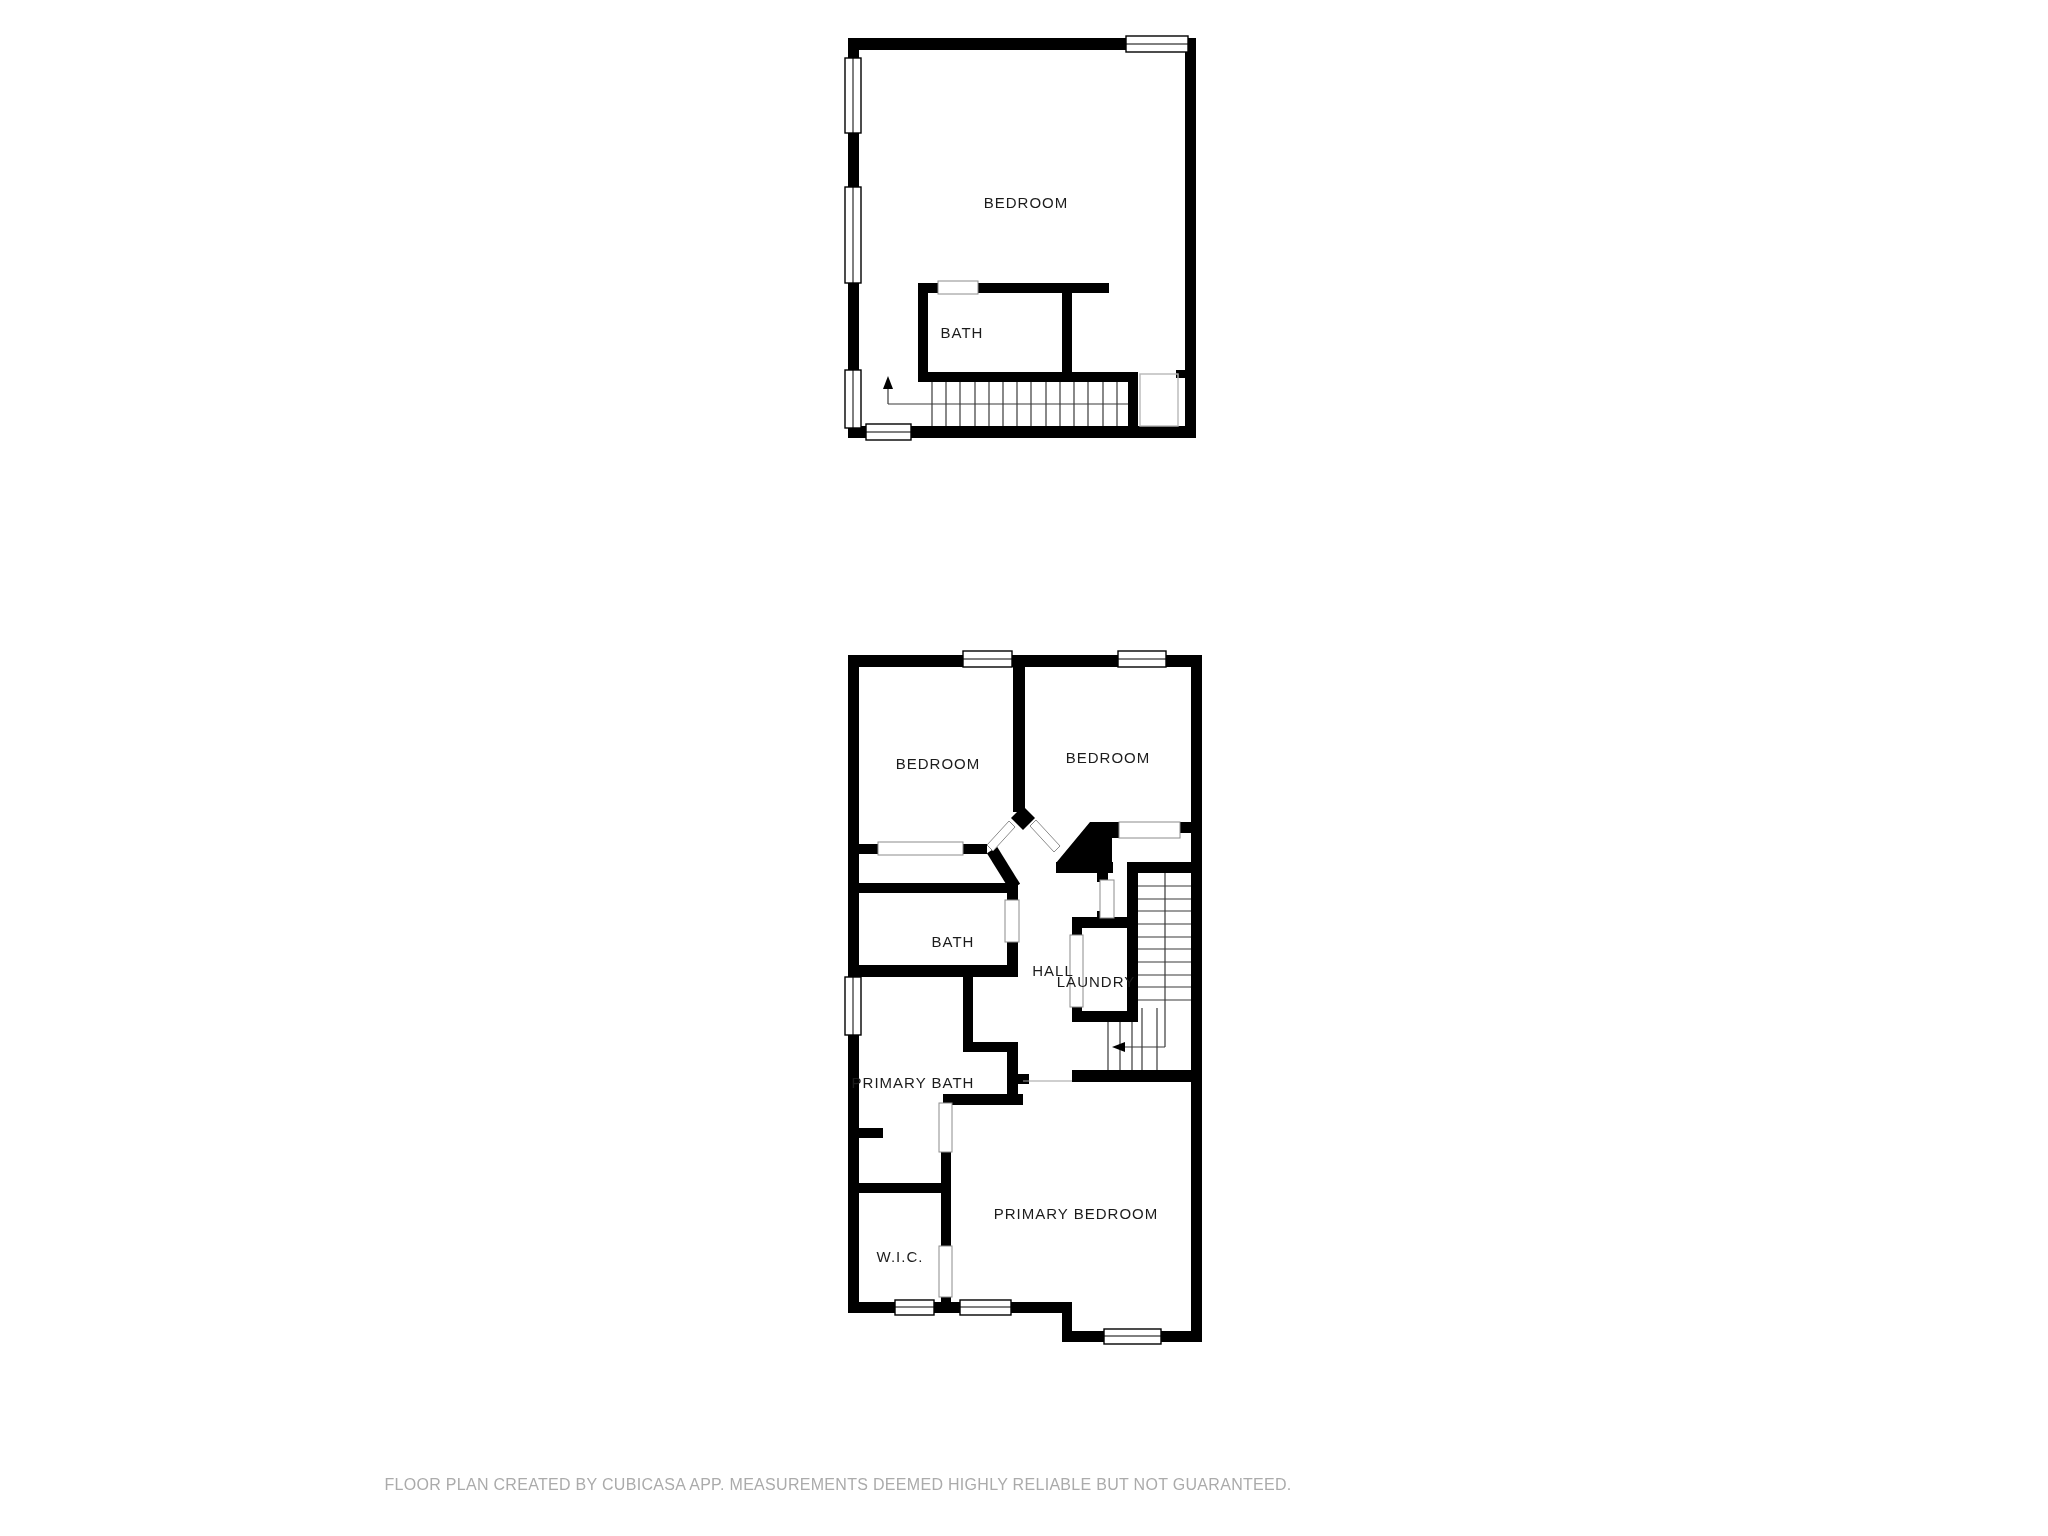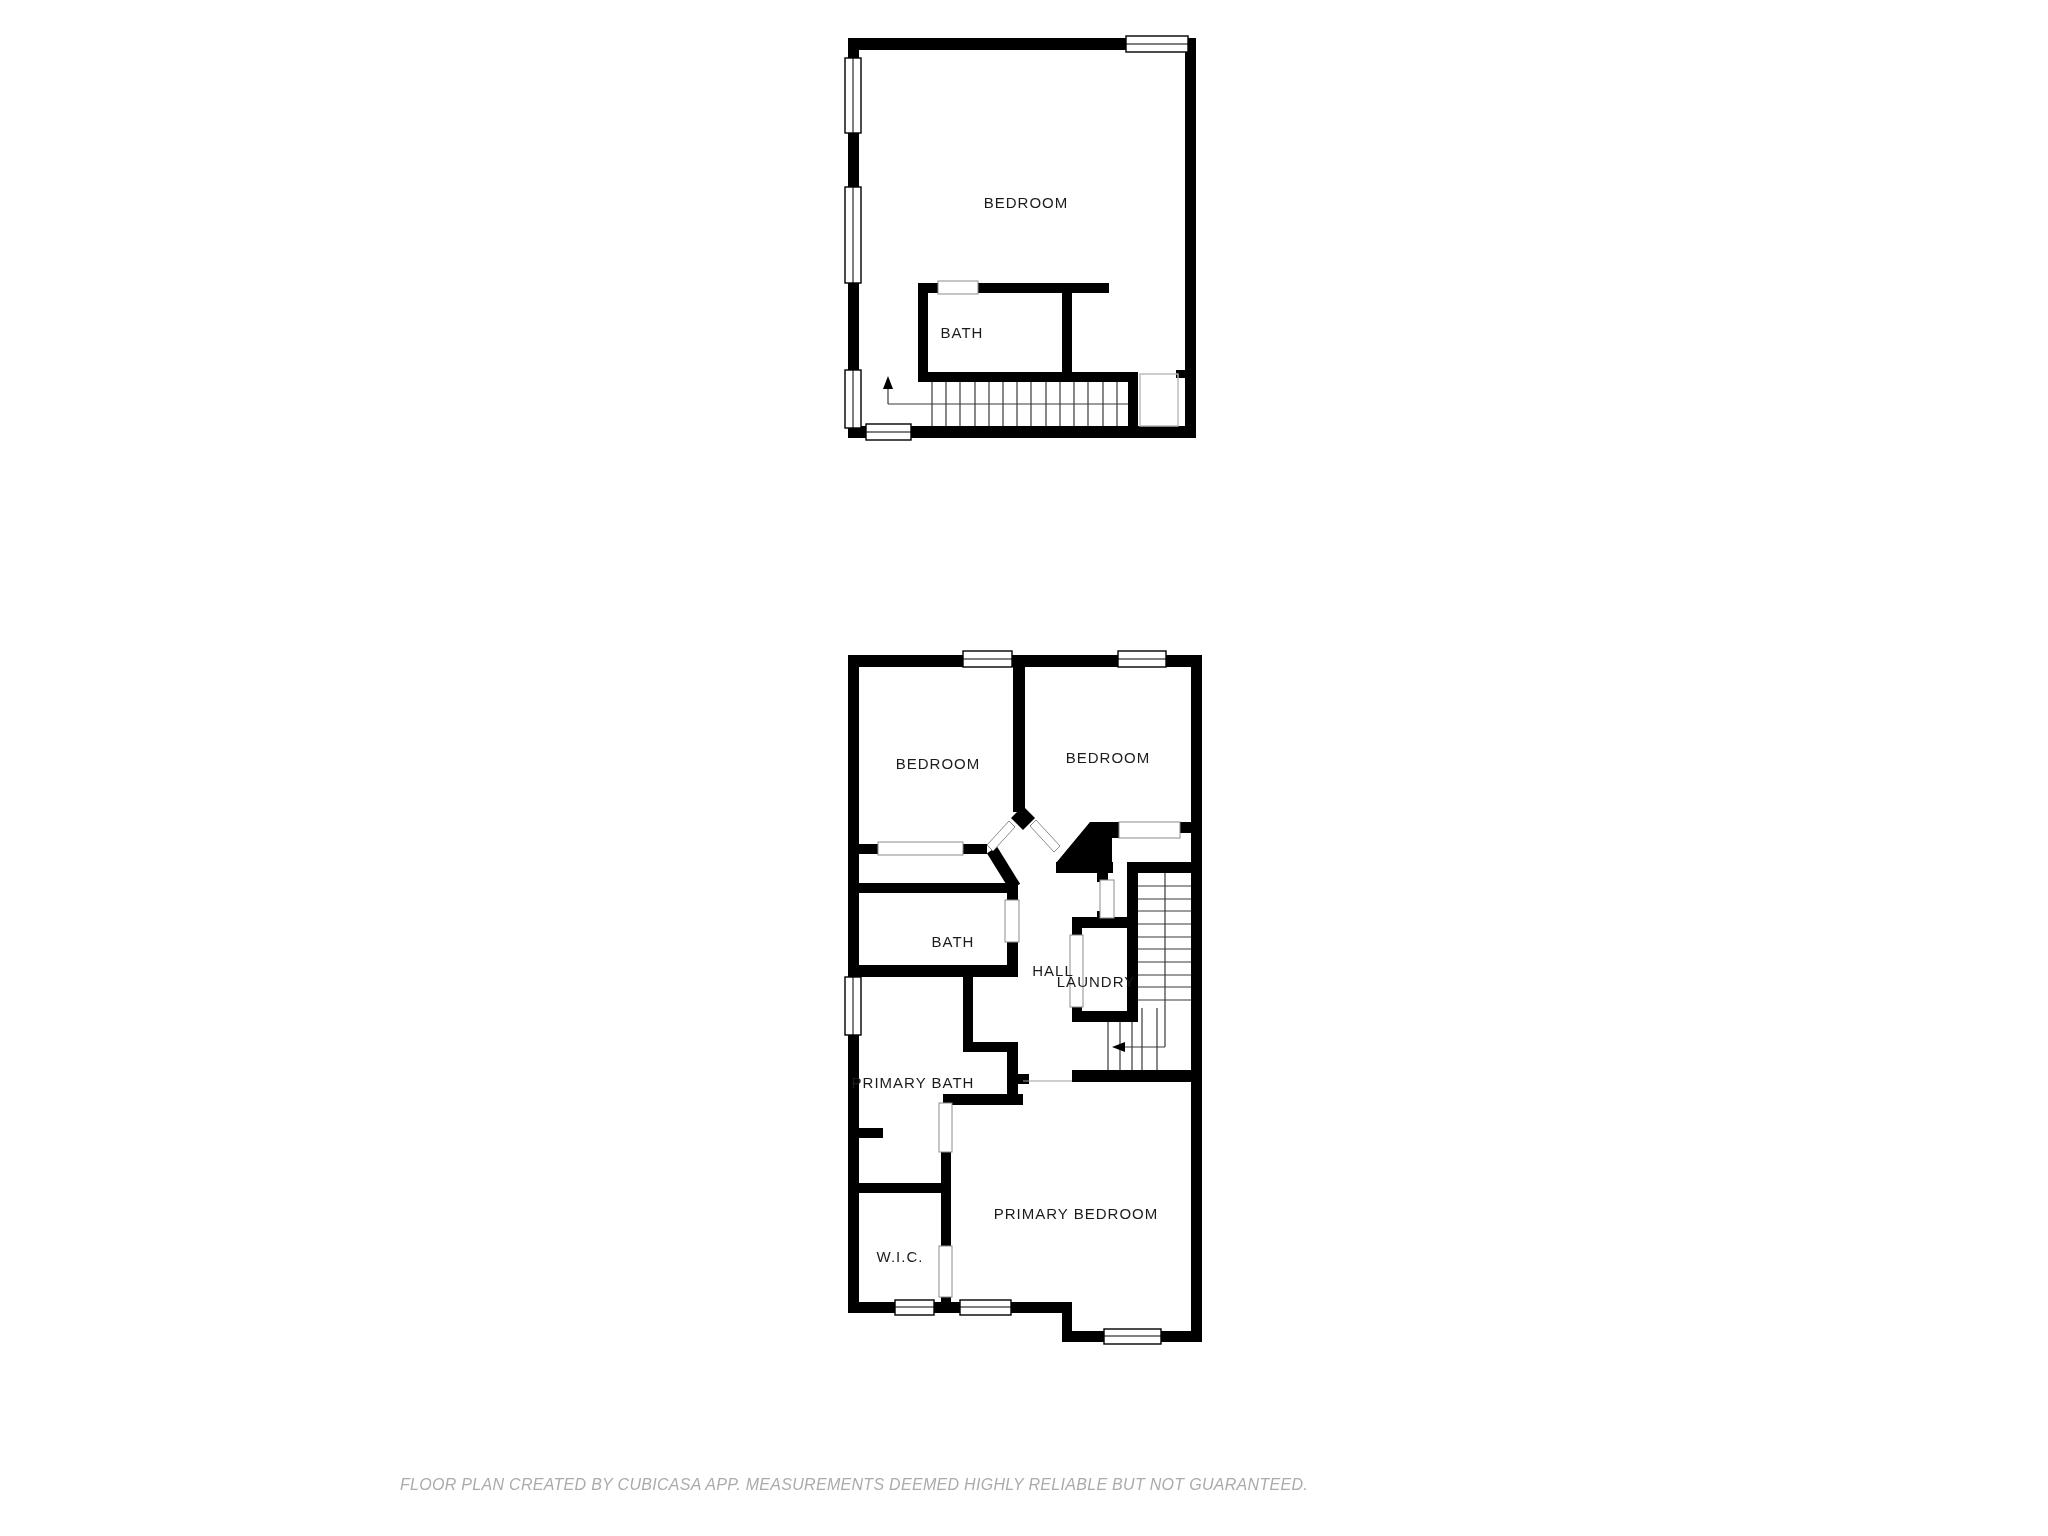--- a/index.html
+++ b/index.html
@@ -10,22 +10,22 @@
   .win rect{fill:#ffffff;stroke:#000000;stroke-width:1.4;}
   .win line{stroke:#000000;stroke-width:1;}
   .opening{fill:#ffffff;stroke:#8c8c8c;stroke-width:1;}
   .stair{stroke:#3a3a3a;stroke-width:1.2;fill:none;}
   .rail{stroke:#3a3a3a;stroke-width:1.2;fill:none;}
   .void{fill:none;stroke:#b8b8b8;stroke-width:1.4;}
   .thin{stroke:#a0a0a0;stroke-width:1.2;fill:none;}
   .arrowhead{fill:#000000;}
   .room-label{font-family:"Liberation Sans",sans-serif;font-size:15px;letter-spacing:1px;
               fill:#1c1c1c;}
-  #footer{position:absolute;left:16px;width:100%;top:1476px;text-align:center;
-          font-size:16px;letter-spacing:0.3px;color:#ababab;font-style:italic;}
+  #footer{position:absolute;left:0;width:100%;top:1476px;text-align:center;
+          font-size:16px;letter-spacing:0.3px;color:#ababab;}
 </style>
 </head>
 <body>
 
 <div id="canvas">
 <svg width="2048" height="1536" viewBox="0 0 2048 1536">
 
   <g>
     <g>
       <rect class="wall" x="848" y="38" width="348" height="12"></rect>

